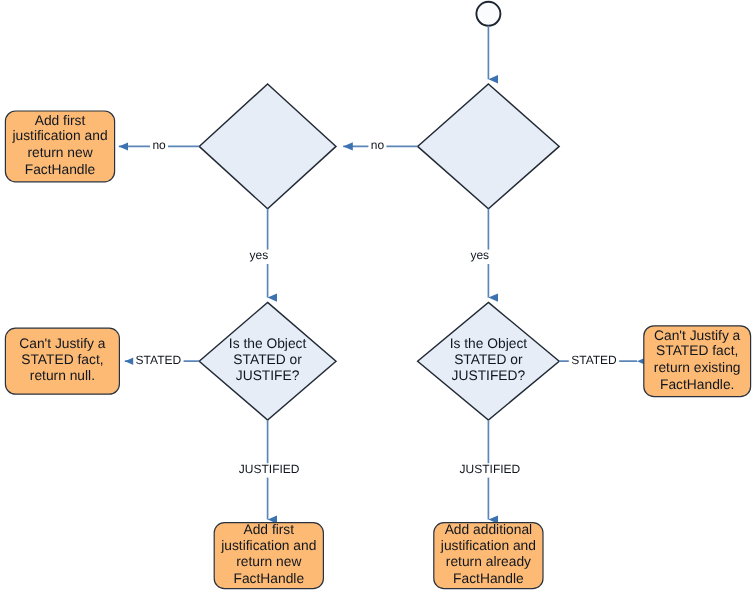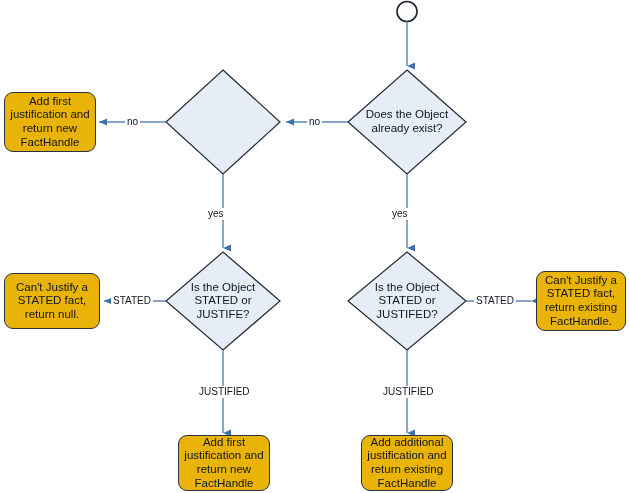--- a/index.html
+++ b/index.html
@@ -48,21 +48,21 @@
     top: 0;
     width: 629px;
     height: 493px;
     pointer-events: none;
   }
   .layer > * { pointer-events: auto; }
 
   .proc-box {
     position: absolute;
     box-sizing: border-box;
-    background: #eab308;
+    background: #fdba74;
     border: 1.3px solid #2a323d;
     border-radius: 9px;
     display: flex;
     align-items: center;
     justify-content: center;
     text-align: center;
     color: #10161f;
     font-size: 11.5px;
     line-height: 13.6px;
     padding: 2px 4px;
@@ -145,22 +145,20 @@
 
      Add first justification (bottom) --&gt;
     <line class="edge-line" x1="223" y1="350" x2="223" y2="433" marker-end="url(#arrowD)"></line>
 
      Add additional justification (bottom) --&gt;
     <line class="edge-line" x1="407" y1="350" x2="407" y2="433" marker-end="url(#arrowD)"></line>
   </svg>
 
   <div class="layer">
 
-    <div class="diamond-label" style="left:350px; top:104px; width:114px; height:36px;">Does the Object
-already exist?</div>
 
 
     <div class="diamond-label" style="left:169px; top:280px; width:108px; height:42px;">Is the Object
 STATED or
 JUSTIFE?</div>
 
     <div class="diamond-label" style="left:353px; top:280px; width:108px; height:42px;">Is the Object
 STATED or
 JUSTIFED?</div>
 
@@ -178,21 +176,21 @@
 return existing
 FactHandle.</div>
 
     <div class="proc-box" style="left:178px; top:435px; width:92px; height:56px;">Add first
 justification and
 return new
 FactHandle</div>
 
     <div class="proc-box" style="left:361px; top:435px; width:92px; height:56px;">Add additional
 justification and
-return existing
+return already
 FactHandle</div>
 
     <div class="edge-label" style="left:307px; top:116px;">no</div>
 
     <div class="edge-label" style="left:125px; top:116px;">no</div>
 
     <div class="edge-label" style="left:206px; top:208px;">yes</div>
 
     <div class="edge-label" style="left:390px; top:208px;">yes</div>
 

